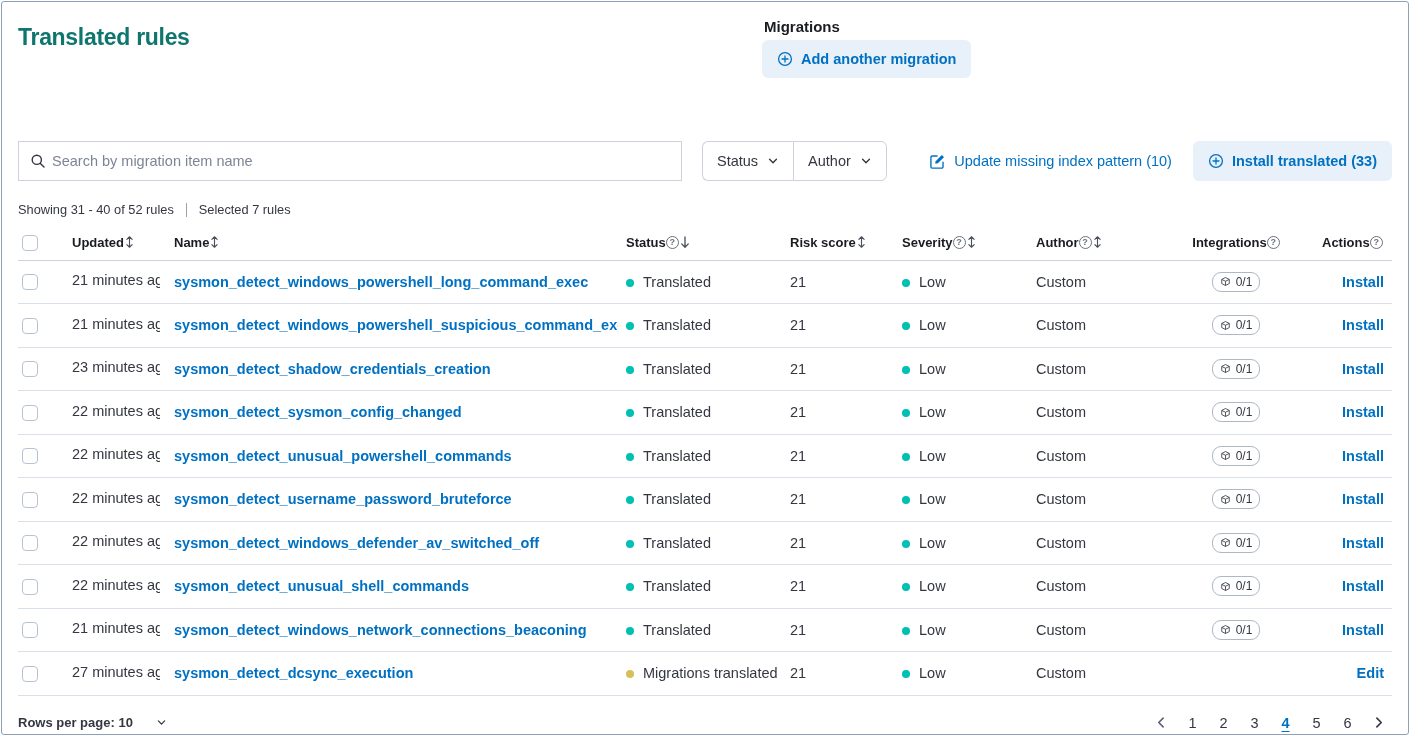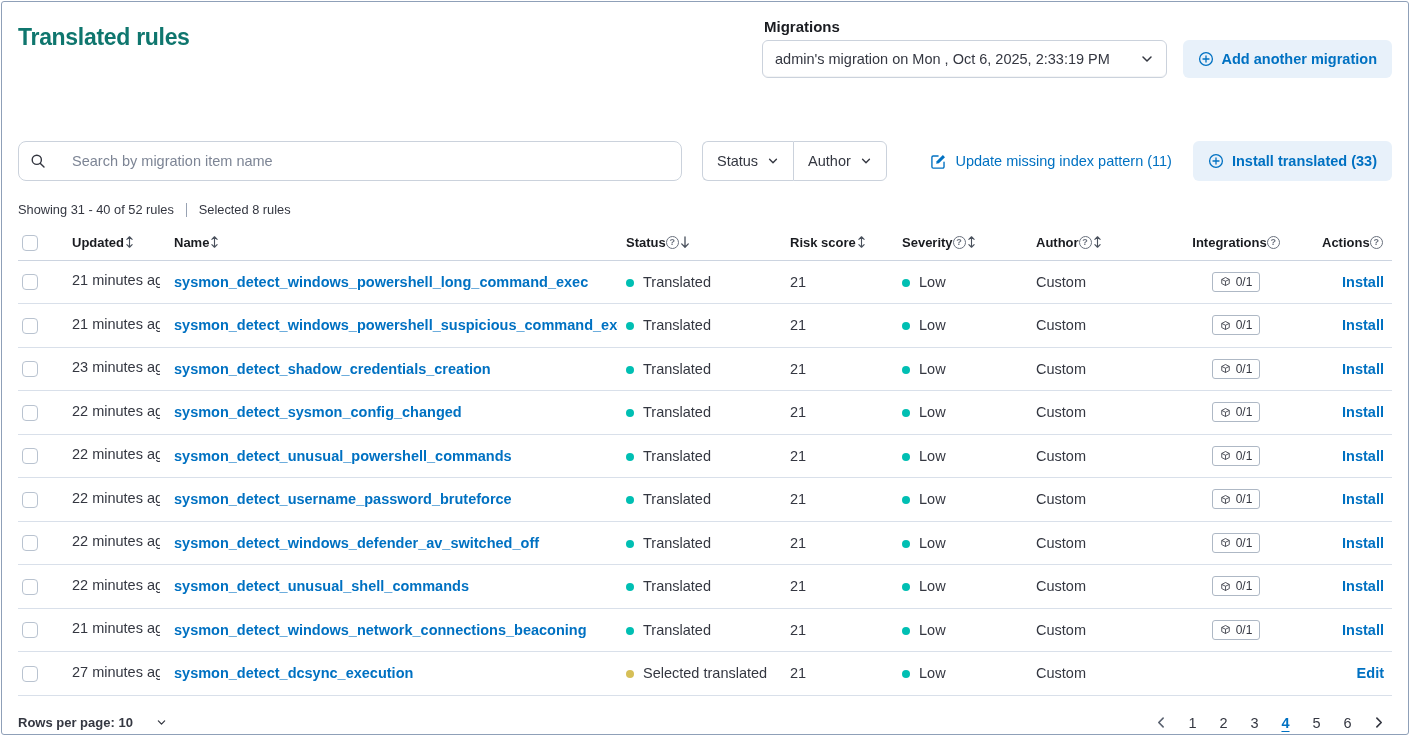--- a/index.html
+++ b/index.html
@@ -31,22 +31,22 @@
   .btn-light {
     background:var(--primary-light-bg,#e8f1fa); color:var(--primary,#0071c2);
     border:none; border-radius:6px; height:38px; padding:0 15px;
     font-size:14.5px; font-weight:600; font-family:inherit;
     display:inline-flex; align-items:center; gap:8px; cursor:pointer; white-space:nowrap;
   }
 
   
   .toolbar { display:flex; align-items:center; margin-top:63px; }
   .search-box {
-    width:664px; height:40px; border:1px solid #cbd2dc; border-radius:8px;
-    display:flex; align-items:center; gap:24px; padding:0 11px; background:#fff;
+    width:664px; height:40px; border:1px solid #cbd2dc; border-radius:0;
+    display:flex; align-items:center; gap:4px; padding:0 11px; background:#fff;
   }
   .search-box input {
     border:none; outline:none; flex:1; font-size:14.5px; font-family:inherit; color:#343741; background:transparent;
   }
   .search-box input::placeholder { color:#7d8595; }
   .filter-group { display:flex; margin-left:20px; }
   .filter-btn {
     height:40px; background:#fff; border:1px solid #cbd2dc; padding:0 14px;
     font-size:14.5px; font-weight:500; color:#343741; font-family:inherit;
     display:inline-flex; align-items:center; gap:9px; cursor:pointer;
@@ -85,21 +85,21 @@
     width:16px; height:16px; border:1px solid #b9c3d0; border-radius:4px;
     background:#fff; display:inline-block; vertical-align:middle; cursor:pointer;
   }
   .updated-text { display:inline-block; width:88px; overflow:hidden; white-space:nowrap; }
   .name-link { color:var(--primary,#0071c2); font-weight:600; text-decoration:none; cursor:pointer; }
   .dot { width:8px; height:8px; border-radius:50%; display:inline-block; margin-right:9px; vertical-align:middle; }
   .dot.success { background:var(--success-dot,#00bfb3); }
   .dot.warning { background:var(--warning-dot,#d6bf57); }
   td.col-integrations { text-align:center; }
   .badge {
-    display:inline-flex; align-items:center; gap:5px; border:1px solid #aeb8c5; border-radius:3px;
+    display:inline-flex; align-items:center; gap:5px; border:1px solid #aeb8c5; border-radius:9px;
     padding:2px 7px; font-size:12px; color:#343741; background:#fff; cursor:pointer;
   }
   td.col-actions { text-align:right; }
   .action-link { color:var(--primary,#0071c2); font-weight:600; text-decoration:none; cursor:pointer;text-align:center; }
 
   
   .icon { flex:none; display:inline-block; }
   .sort-icon, .sort-desc-icon { color:#49505c; }
   .info-icon {
     width:13px; height:13px; border:1px solid #69707d; border-radius:50%;
@@ -129,26 +129,20 @@
 <body>
 
 <div class="frame">
   <div class="page">
 
     <div class="header-row">
       <h1 class="page-title">Translated rules</h1>
       <div class="migrations-block">
         <div class="migrations-label">Migrations</div>
         <div class="migrations-controls">
-          <div class="select">
-            <span>admin's migration on Mon , Oct 6, 2025, 2:33:19 PM</span>
-            <svg class="icon" width="14" height="14" viewBox="0 0 14 14">
-                <path d="M3 5l4 4 4-4" fill="none" stroke="#343741" stroke-width="1.5" stroke-linecap="round" stroke-linejoin="round"></path>
-              </svg>
-          </div>
           <button class="btn-light">
             <svg class="icon" width="16" height="16" viewBox="0 0 16 16">
                 <circle cx="8" cy="8" r="6.4" fill="none" stroke="currentColor" stroke-width="1.3"></circle>
                 <path d="M8 5v6M5 8h6" stroke="currentColor" stroke-width="1.3" stroke-linecap="round"></path>
               </svg>
             <span>Add another migration</span>
           </button>
         </div>
       </div>
     </div>
@@ -173,35 +167,35 @@
           <svg class="icon" width="12" height="12" viewBox="0 0 14 14">
               <path d="M3 5l4 4 4-4" fill="none" stroke="#343741" stroke-width="1.6" stroke-linecap="round" stroke-linejoin="round"></path>
             </svg>
         </button>
       </div>
       <a class="link-update">
         <svg class="icon" width="17" height="17" viewBox="0 0 16 16">
             <path d="M13.2 8.6V13a1.2 1.2 0 0 1-1.2 1.2H3A1.2 1.2 0 0 1 1.8 13V4A1.2 1.2 0 0 1 3 2.8h4.6" fill="none" stroke="currentColor" stroke-width="1.3" stroke-linecap="round"></path>
             <path d="M12.1 1.9l2 2L8.3 9.7 5.8 10.2l.5-2.5z" fill="currentColor"></path>
           </svg>
-        <span>Update missing index pattern (11)</span>
+        <span>Update missing index pattern (10)</span>
       </a>
       <button class="btn-light btn-install">
         <svg class="icon" width="16" height="16" viewBox="0 0 16 16">
             <circle cx="8" cy="8" r="6.4" fill="none" stroke="currentColor" stroke-width="1.3"></circle>
             <path d="M8 5v6M5 8h6" stroke="currentColor" stroke-width="1.3" stroke-linecap="round"></path>
           </svg>
         <span>Install translated (33)</span>
       </button>
     </div>
 
     <div class="summary">
       <span>Showing 31 - 40 of 52 rules</span>
       <span class="sep"></span>
-      <span>Selected 8 rules</span>
+      <span>Selected 7 rules</span>
     </div>
 
     <table>
       <colgroup>
         <col class="c-check">
           <col class="c-updated">
           <col class="c-name">
           <col class="c-status">
           <col class="c-risk">
         <col class="c-severity">
@@ -492,21 +486,21 @@
       </span>
     </td>
     <td class="col-actions"><a class="action-link">Install</a></td>
   </tr>
 
   <tr class="data-row">
     <td class="col-check"><span class="checkbox"></span></td>
     <td class="col-updated"><span class="updated-text">27 minutes ago</span></td>
     <td class="col-name"><a class="name-link">sysmon_detect_dcsync_execution</a></td>
     <td class="col-status">
-      <span class="dot warning"></span><span>Selected translated</span>
+      <span class="dot warning"></span><span>Migrations translated</span>
     </td>
     <td class="col-risk">21</td>
     <td class="col-severity">
       <span class="dot success"></span><span>Low</span>
     </td>
     <td class="col-author">Custom</td>
     <td class="col-integrations">
       <span class="badge" style="visibility: hidden;">
         <svg class="icon" width="11" height="11" viewBox="0 0 16 16">
                   <path d="M2.5 5L8 2.2 13.5 5v6L8 13.8 2.5 11z" fill="none" stroke="#343741" stroke-width="1.2" stroke-linejoin="round"></path>

